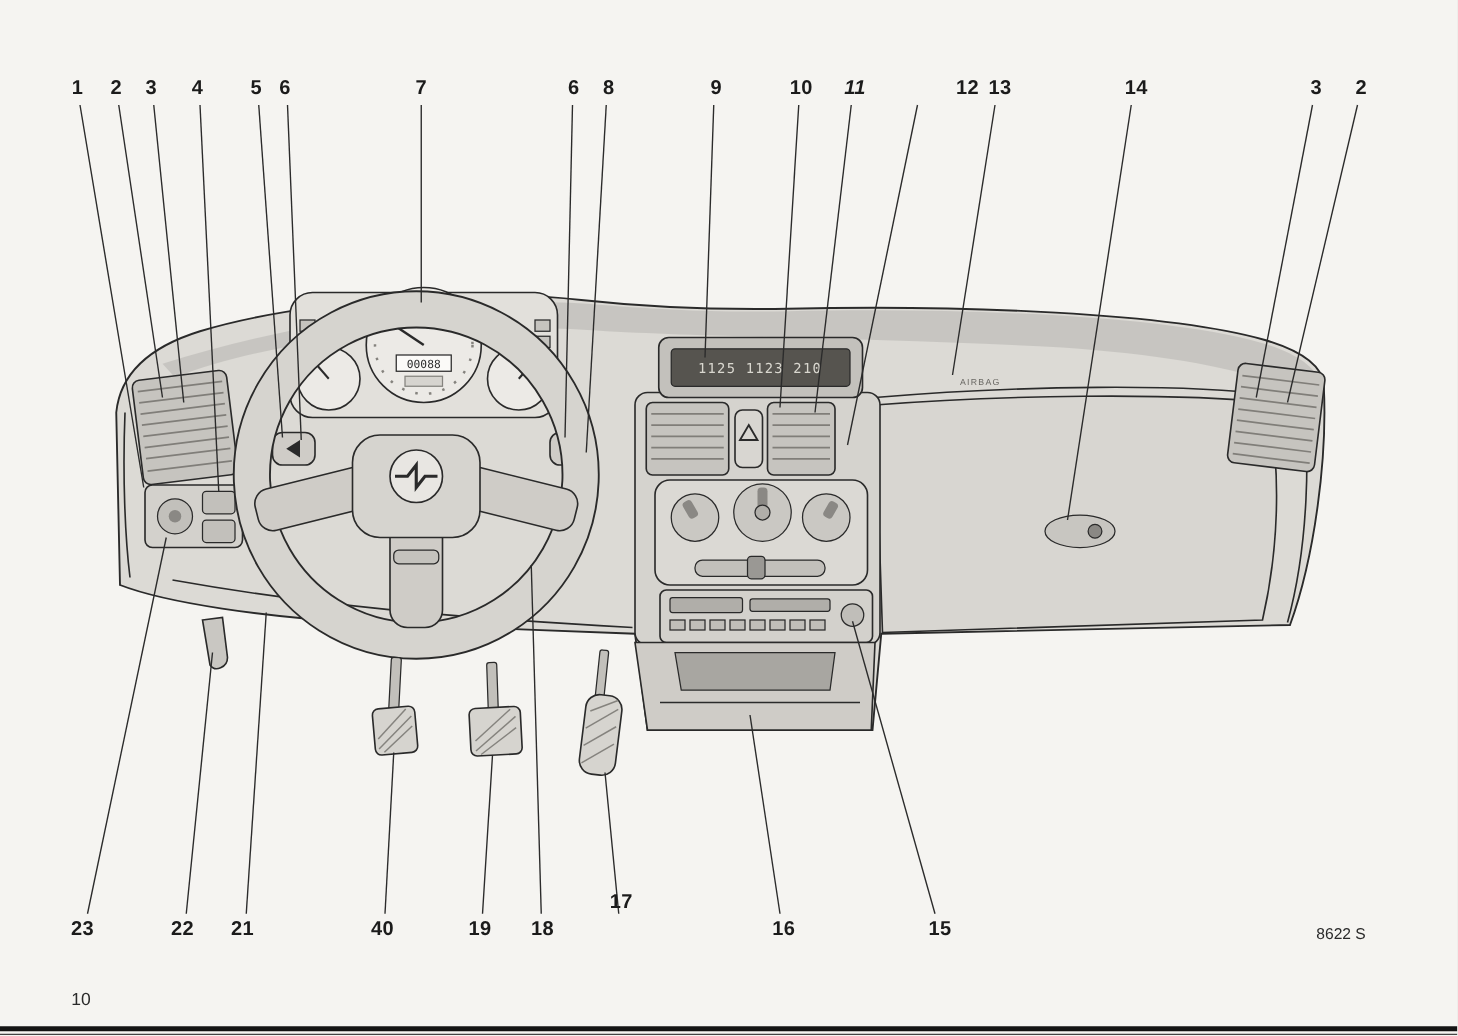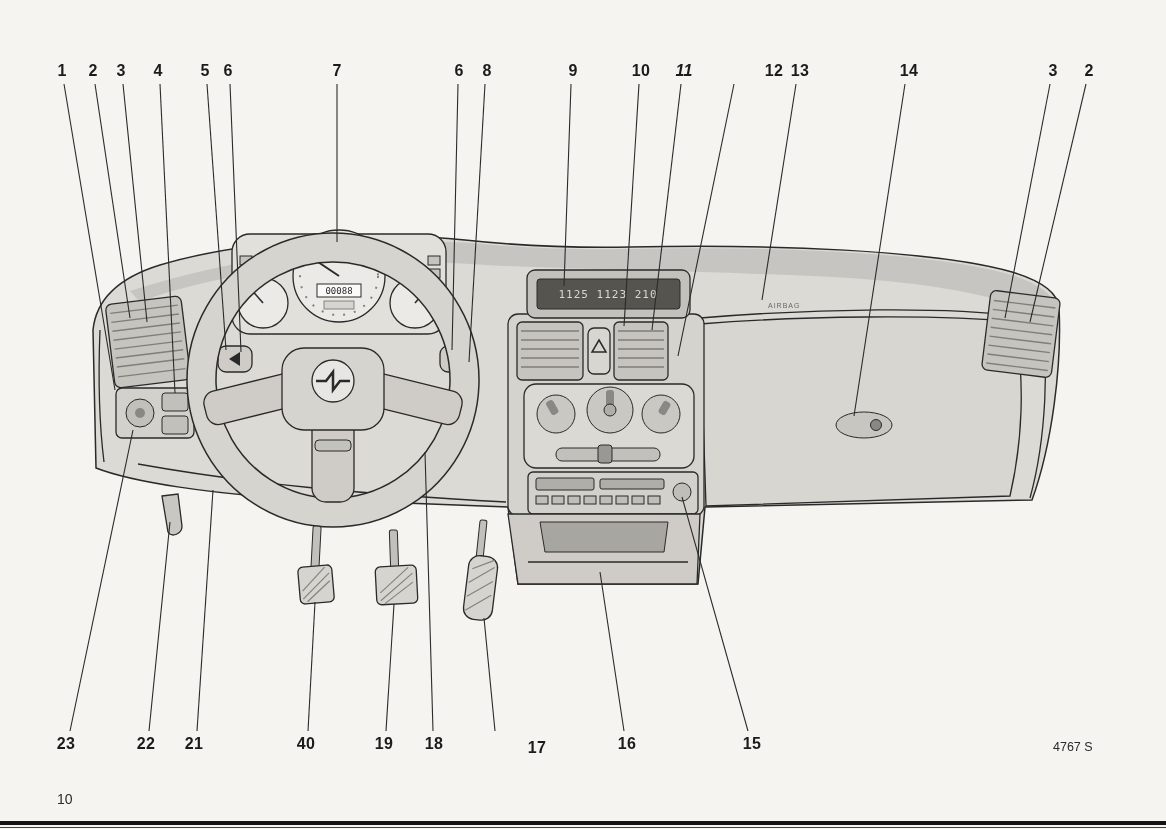--- a/index.html
+++ b/index.html
@@ -282,22 +282,22 @@
       <div class="callout" style="left: 800px; top: 71px;">13</div>
       <div class="callout" style="left: 909px; top: 71px;">14</div>
       <div class="callout" style="left: 1053px; top: 71px;">3</div>
       <div class="callout" style="left: 1089px; top: 71px;">2</div>
       <div class="callout" style="left: 66px; top: 744px;">23</div>
       <div class="callout" style="left: 146px; top: 744px;">22</div>
       <div class="callout" style="left: 194px; top: 744px;">21</div>
       <div class="callout" style="left: 306px; top: 744px;">40</div>
       <div class="callout" style="left: 384px; top: 744px;">19</div>
       <div class="callout" style="left: 434px; top: 744px;">18</div>
-      <div class="callout" style="left: 497px; top: 748px; margin-left: 40px;">17</div>
+      <div class="callout" style="left: 497px; top: 722px;">17</div>
       <div class="callout" style="left: 627px; top: 744px;">16</div>
       <div class="callout" style="left: 752px; top: 744px;">15</div>
     </div>
 
-  <div class="figure-code">4767 S</div>
+  <div class="figure-code">8622 S</div>
   <div class="page-number">10</div>
   <div class="bottom-rule-1"></div>
   <div class="bottom-rule-2"></div>
 </div>
 
 </body></html>

